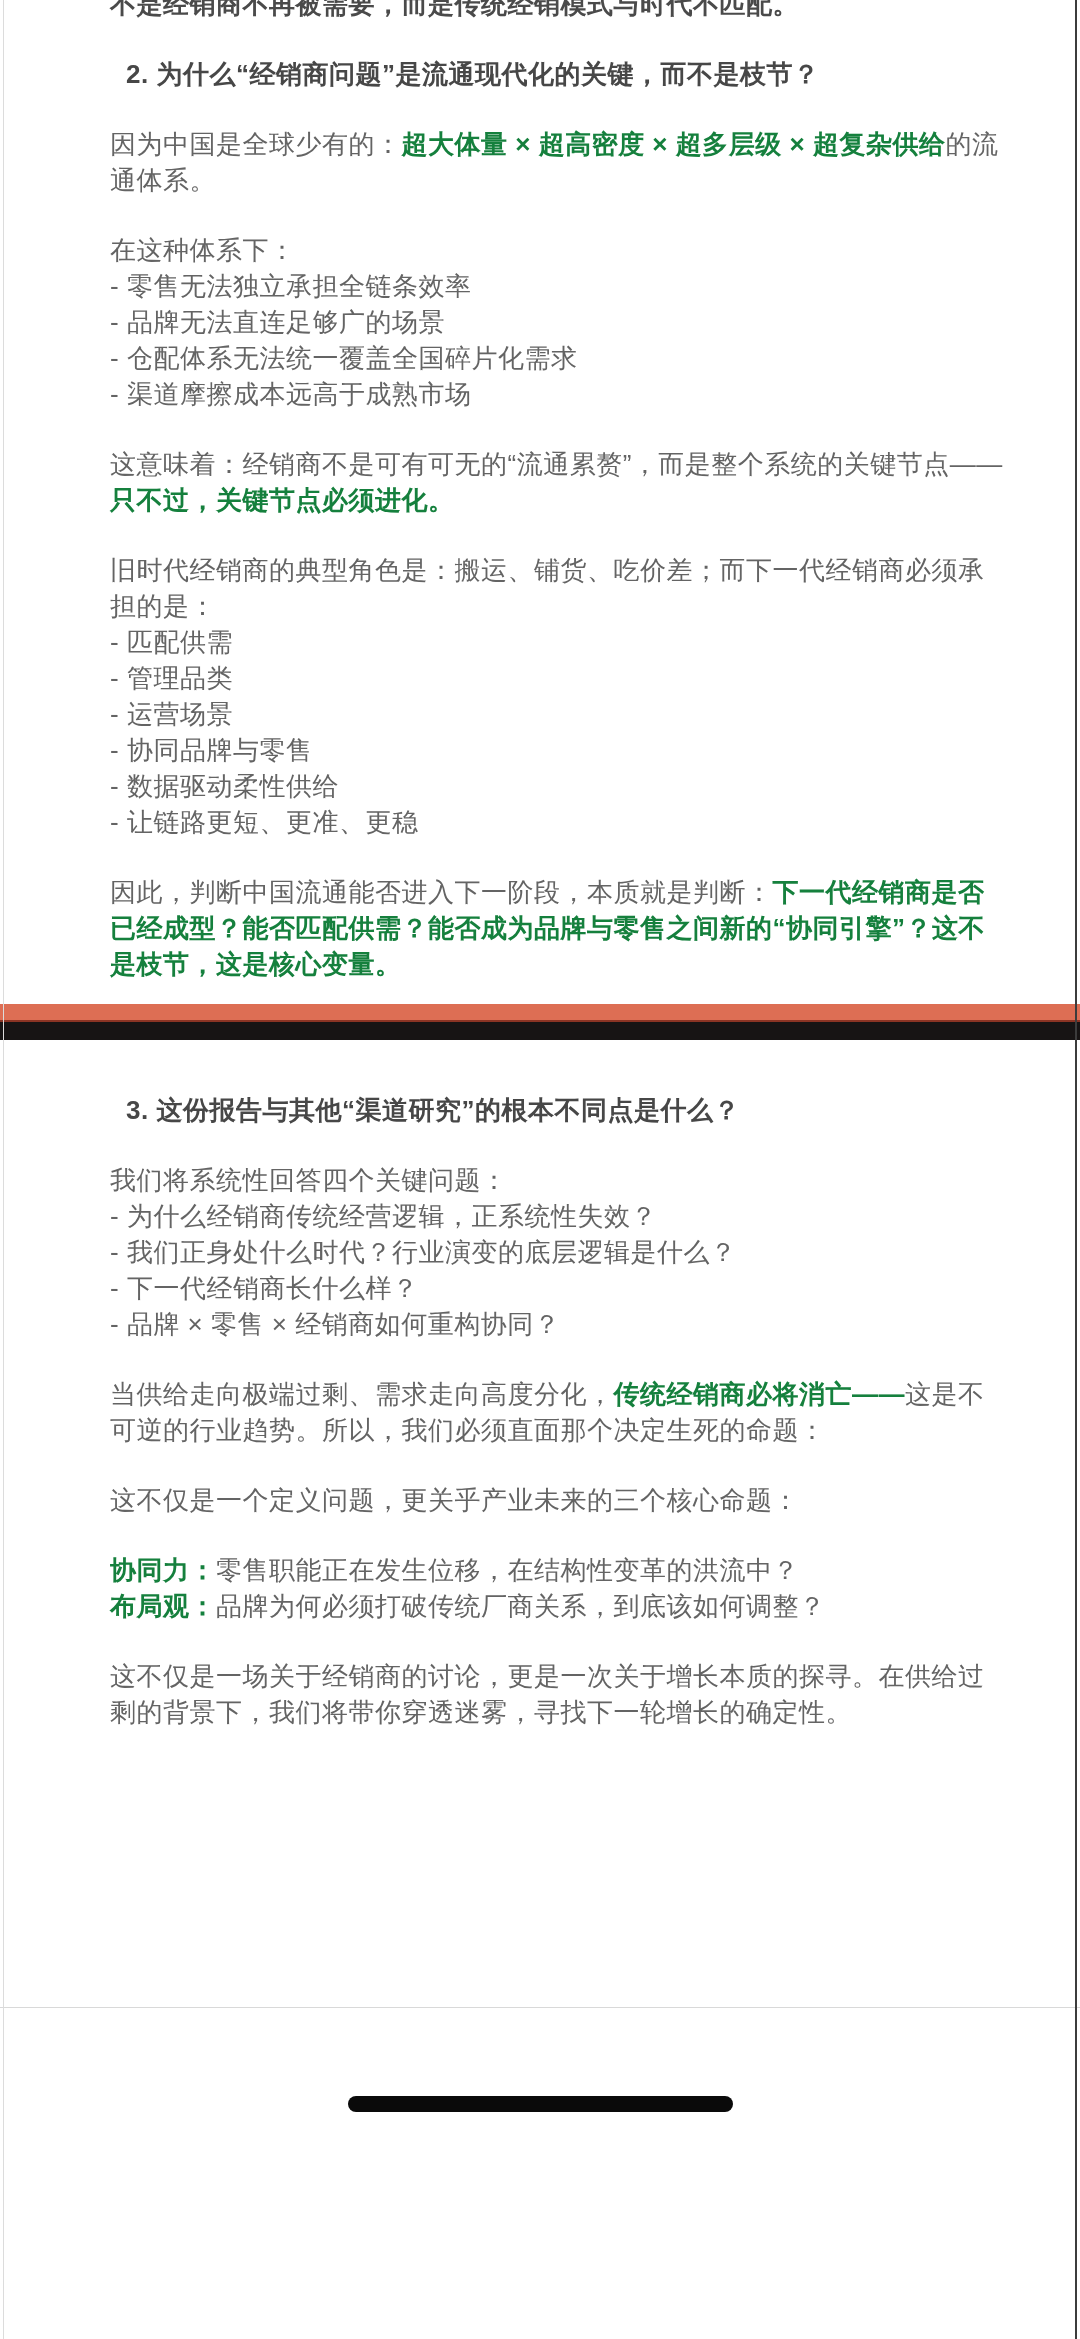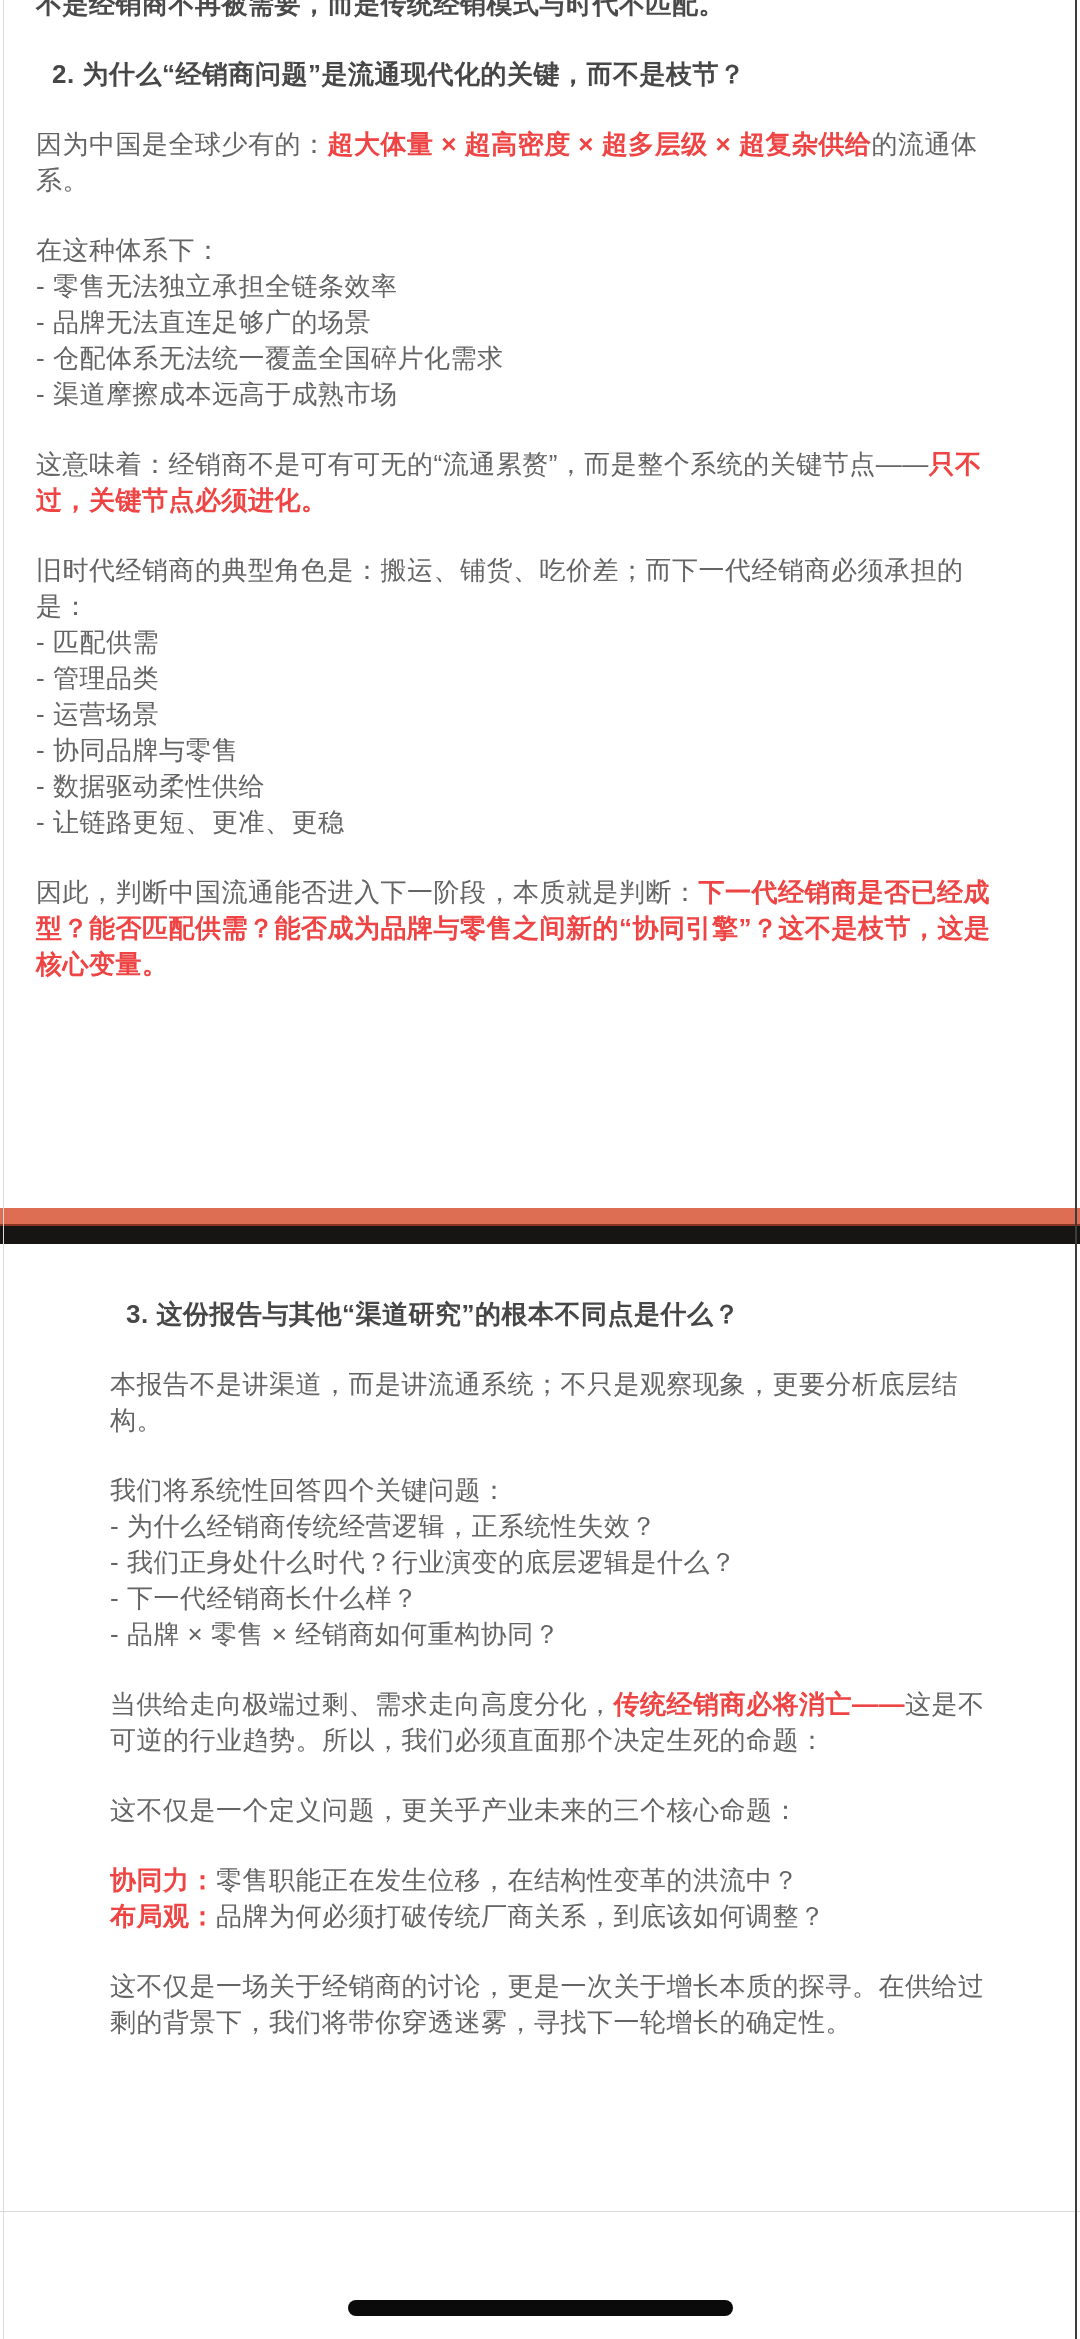--- a/index.html
+++ b/index.html
@@ -7,28 +7,28 @@
     width:1080px; height:2339px; position:relative; overflow:hidden;
     font-family:"Liberation Sans","DejaVu Sans",sans-serif;
   }
   .doc { position:relative; width:1080px; height:2339px; background:#fff; overflow:hidden; }
 
   .page {
     box-sizing:border-box; padding-left:110px; padding-right:70px;
     font-size:26px; line-height:36px; color:#646464;
     text-align:left; letter-spacing:0.5px;
   }
-  .page1 { height:1208px; overflow:hidden;padding-left:36px; }
+  .page1 { height:1004px; overflow:hidden; }
   .page2 { height:967px; padding-top:52px; overflow:hidden; }
 
   .para { margin:0 0 34px 0; }
   .opening { margin-top:-14px; font-weight:700; color:#4a4a4a; }
   .line { display:block; }
   .heading { font-weight:700; color:#474747; margin:0 0 34px 16px; }
-  .b { font-weight:700; color:#ef4444; }
+  .b { font-weight:700; color:#15803d; }
   .list { margin:0 0 34px 0; }
   .list .row { display:block; }
 
   .bar-orange { height:16px; background:#dd6e54; }
   .bar-darkred { height:2px; background:#8c3424; }
   .bar-black { height:18px; background:#171414; }
 
   .bottom-strip { box-sizing:border-box; height:128px; border-top:1px solid #d9d9d9; position:relative; background:#fff; }
   .home-pill { position:absolute; left:348px; top:88px; width:385px; height:16px; border-radius:8px; background:#0a0a0a; }
 
@@ -75,21 +75,20 @@
   </div>
 
   <div class="bar-orange"></div>
   <div class="bar-darkred"></div>
   <div class="bar-black"></div>
 
   <div class="page page2">
 
     <p class="heading">3. 这份报告与其他“渠道研究”的根本不同点是什么？</p>
 
-    <p class="para">本报告不是讲渠道，而是讲流通系统；不只是观察现象，更要分析底层结构。</p>
 
     <div class="list">
       <span class="row">我们将系统性回答四个关键问题：</span>
       <span class="row">- 为什么经销商传统经营逻辑，正系统性失效？</span>
       <span class="row">- 我们正身处什么时代？行业演变的底层逻辑是什么？</span>
       <span class="row">- 下一代经销商长什么样？</span>
       <span class="row">- 品牌 × 零售 × 经销商如何重构协同？</span>
     </div>
 
     <p class="para"><span>当供给走向极端过剩、需求走向高度分化，</span><span class="b">传统经销商必将消亡——</span><span>这是不可逆的行业趋势。所以，我们必须直面那个决定生死的命题：</span></p>

